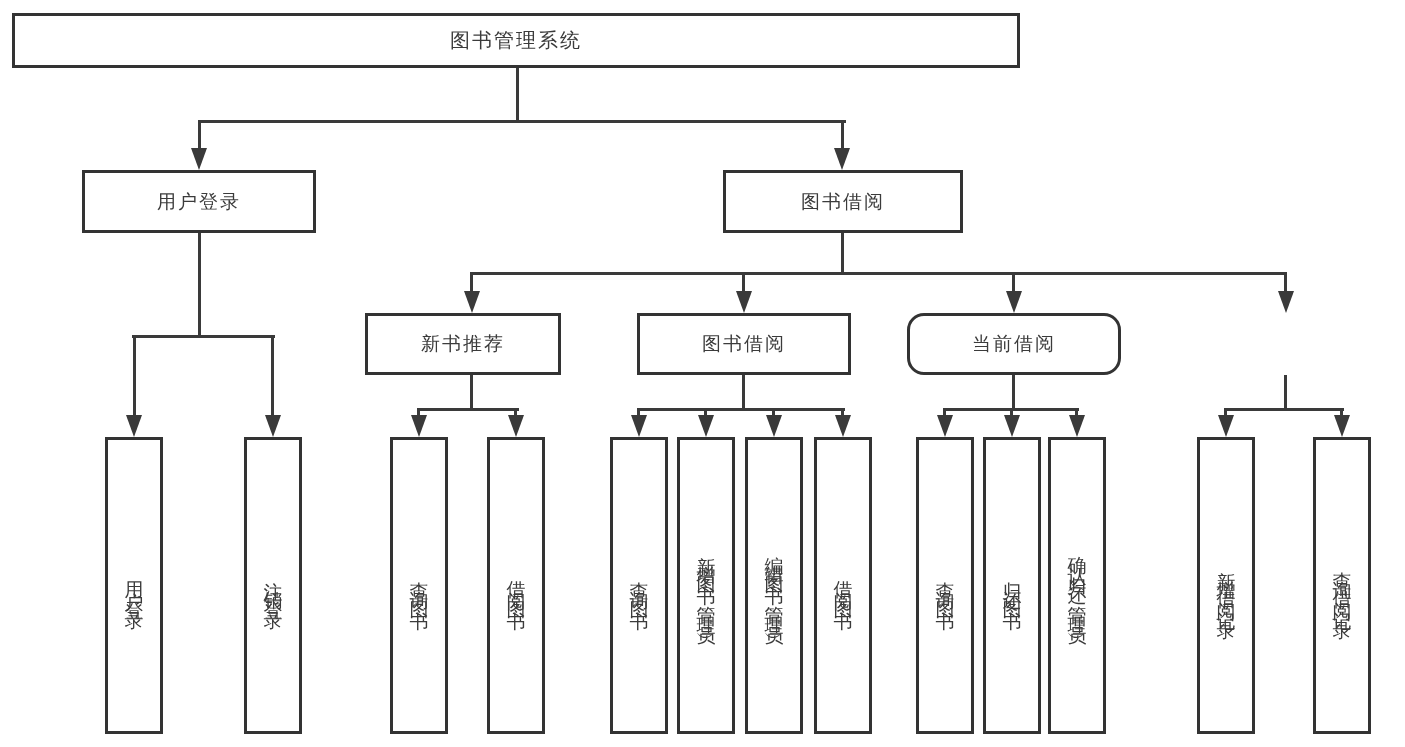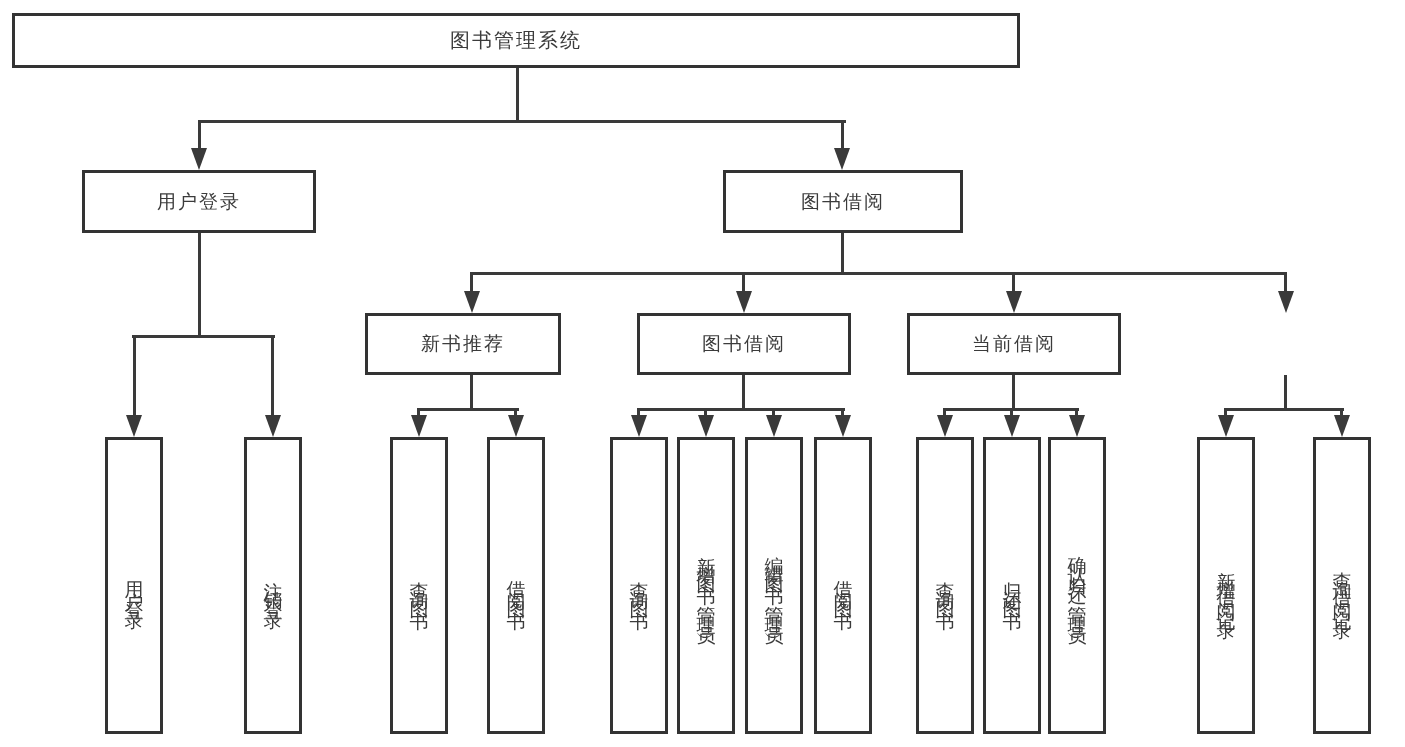--- a/index.html
+++ b/index.html
@@ -73,21 +73,21 @@
   <div class="ah" style="left:1006px;top:291px;"></div>
   <div class="vl" style="left:1284px;top:272px;height:19px;"></div>
   <div class="ah" style="left:1278px;top:291px;"></div>
 
   <div class="box hb" style="left:365px;top:313px;width:196px;height:62px;">
     <span class="lbl">新书推荐</span>
   </div>
   <div class="box hb" style="left:637px;top:313px;width:214px;height:62px;">
     <span class="lbl">图书借阅</span>
   </div>
-  <div class="box hb" style="left:907px;top:313px;width:214px;height:62px;">
+  <div class="box hb" style="left:907px;top:313px;width:214px;height:62px;border-radius:17px;">
     <span class="lbl">当前借阅</span>
   </div>
 
   <div class="vl" style="left:470px;top:375px;height:33px;"></div>
   <div class="hl" style="left:417px;top:408px;width:102px;"></div>
   <div class="vl" style="left:417px;top:408px;height:7px;"></div>
   <div class="ah" style="left:411px;top:415px;"></div>
   <div class="vl" style="left:514px;top:408px;height:7px;"></div>
   <div class="ah" style="left:508px;top:415px;"></div>
 

